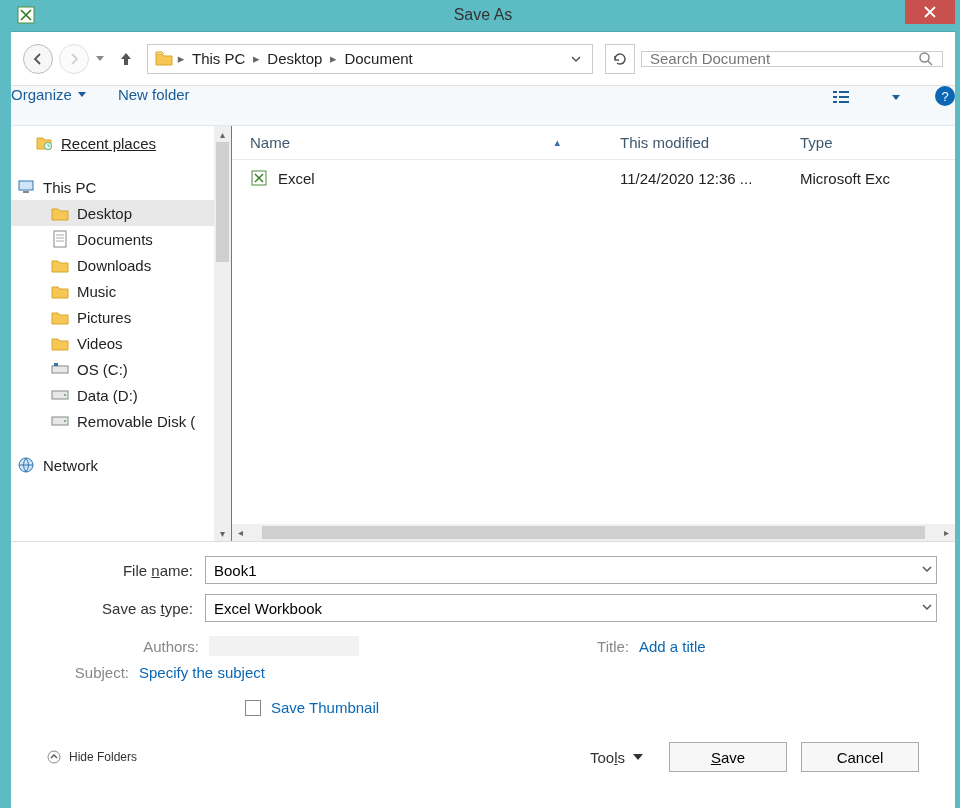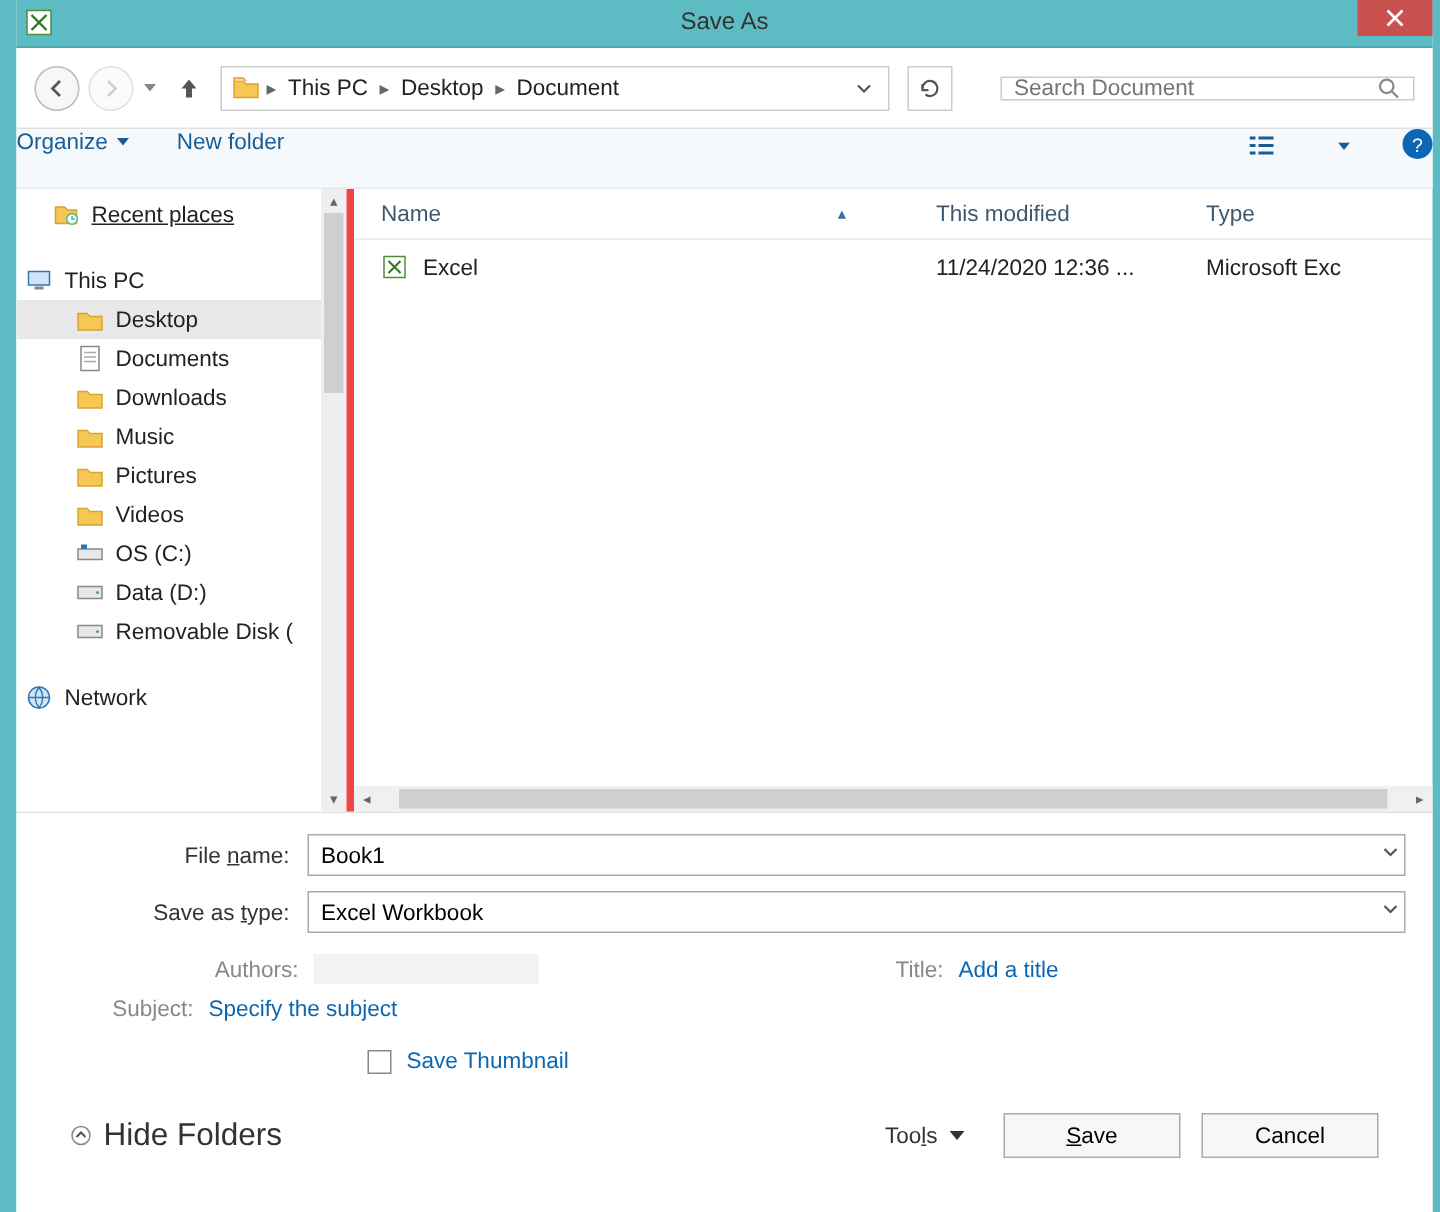--- a/index.html
+++ b/index.html
@@ -19,21 +19,21 @@
 .nav-btn.disabled { opacity:.45; }
 .nav-btn svg { width: 14px; height: 14px; }
 .nav-drop { width: 10px; height: 30px; display: flex; align-items: center; justify-content: center; cursor: pointer; }
 .up-btn { width: 22px; height: 22px; display: flex; align-items: center; justify-content: center; cursor: pointer; margin: 0 4px; }
 .breadcrumb { flex: 0 0 446px; height: 30px; border: 1px solid #ccc; background: #fff; display: flex; align-items: center; padding: 0 6px; gap: 0; }
 .breadcrumb .folder-icn { width: 20px; height: 20px; }
 .bc-sep { width: 14px; display: flex; justify-content: center; color: #666; font-size: 13px; }
 .bc-item { color: #222; font-size: 15px; padding: 0 4px; cursor: pointer; }
 .bc-drop { margin-left:auto; width: 20px; display:flex; justify-content:center; cursor:pointer; }
 .refresh-btn { width: 30px; height: 30px; border: 1px solid #ccc; display:flex; align-items:center; justify-content:center; cursor:pointer; margin-left:6px;}
-.search-box { flex: 1; height: 16px; border: 1px solid #ccc; margin-left: 26px; display:flex; align-items:center; padding:0 8px;justify-content:flex-end; }
+.search-box { flex: 1; height: 16px; border: 1px solid #ccc; margin-left: 0; display:flex; align-items:center; padding:0 8px;justify-content:flex-end; }
 .search-box input { flex:1; border:none; outline:none; font-size:15px; color:#888; background:transparent; }
 .search-box .search-icn { width:16px; height:16px; }
 
 
 .toolbar-row { height: 40px; background: #f5f9fc; border-bottom:1px solid #e0e8ee; display:flex; align-items:flex-start; padding: 0 0; gap: 32px; }
 .toolbar-btn { color:#1a5c96; font-size:15px; display:flex; align-items:center; gap:6px; cursor:pointer; }
 .toolbar-spacer { flex:1; }
 .view-btn { width:28px; height:24px; display:flex; align-items:center; justify-content:center; cursor:pointer; }
 .help-btn { width:20px; height:20px; border-radius:50%; background:#0b67b3; color:#fff; display:flex; align-items:center; justify-content:center; font-size:13px; cursor:pointer; }
 
@@ -44,21 +44,21 @@
 .tree-thumb1 { position:absolute; left:2px; top:16px; width:13px; height:120px; background:#cfcfcf; }
 .tree-arrow-up { position:absolute; top:0; left:0; right:0; height:16px; display:flex; align-items:center; justify-content:center; color:#666; font-size:10px;}
 .tree-arrow-dn { position:absolute; bottom:0; left:0; right:0; height:16px; display:flex; align-items:center; justify-content:center; color:#666; font-size:10px;}
 .tree-item { display:flex; align-items:center; gap:8px; padding: 4px 6px; font-size:15px; color:#222; cursor:pointer; }
 .tree-item.ind1 { padding-left: 24px; text-decoration: underline; }
 .tree-item.ind2 { padding-left: 40px; }
 .tree-item.selected { background:#e8e8e8; }
 .tree-gap { height: 18px; }
 .icn { width:18px; height:18px; display:inline-flex; align-items:center; justify-content:center; flex-shrink:0;}
 
-.file-pane { flex:1; display:flex; flex-direction:column; border-left:5px solid #ef4444; position:relative;}
+.file-pane { flex:1; display:flex; flex-direction:column; border-left:1px solid #ef4444; position:relative;}
 .columns-hdr { height:34px; border-bottom:1px solid #e9e9e9; display:flex; align-items:center; padding: 0 18px; font-size:15px; color:#3e5870; }
 .col-name { flex: 0 0 370px; display:flex; align-items:center; gap:8px;}
 .col-date { flex: 0 0 180px; }
 .col-type { flex: 1; }
 .sort-ind { color:#3e6ea8; font-size:11px; margin-left:auto; margin-right:60px;}
 .file-row { height:36px; display:flex; align-items:center; padding:0 18px; font-size:15px; color:#222; cursor:pointer; }
 .file-row .col-name { gap:10px;}
 .h-scroll { height:17px; background:#f0f0f0; position:relative; margin-top:auto;}
 .h-thumb { position:absolute; top:2px; left:30px; right:30px; height:13px; background:#cfcfcf;}
 .h-arrow-l, .h-arrow-r { position:absolute; top:0; width:17px; height:17px; display:flex; align-items:center; justify-content:center; color:#666; font-size:10px;}
@@ -77,21 +77,21 @@
 .meta-left { margin-left: 70px; width: 430px;}
 .meta-label { width:100px; text-align:right; font-size:15px; color:#888; }
 .meta-val { font-size:15px; color:#0b67b3; cursor:pointer; }
 .meta-val.empty { display:inline-block; width:150px; height:20px; background:#f2f2f2; }
 
 .thumb-row { display:flex; align-items:center; gap:10px; margin: 14px 0 0 216px; }
 .checkbox { width:16px; height:16px; border:1px solid #888; background:#fff; cursor:pointer;}
 .thumb-label { font-size:15px; color:#0b67b3; cursor:pointer;}
 
 .footer-row { display:flex; align-items:center; padding: 26px 18px; gap:14px; }
-.hide-folders { display:flex; align-items:center; gap:8px; font-size:21px; color:#333; cursor:pointer;}
+.hide-folders { display:flex; align-items:center; gap:8px; font-size:12px; color:#333; cursor:pointer;}
 .footer-spacer { flex:1; }
 .tools-btn { font-size:15px; color:#333; display:flex; align-items:center; gap:8px; cursor:pointer; margin-right:12px;}
 .btn { width:118px; height:30px; border:1px solid #aaa; background:#f7f7f7; font-size:15px; cursor:pointer; }
 
 
 .folder-svg { width:18px; height:15px; }
 </style>
 </head>
 <body>
 

